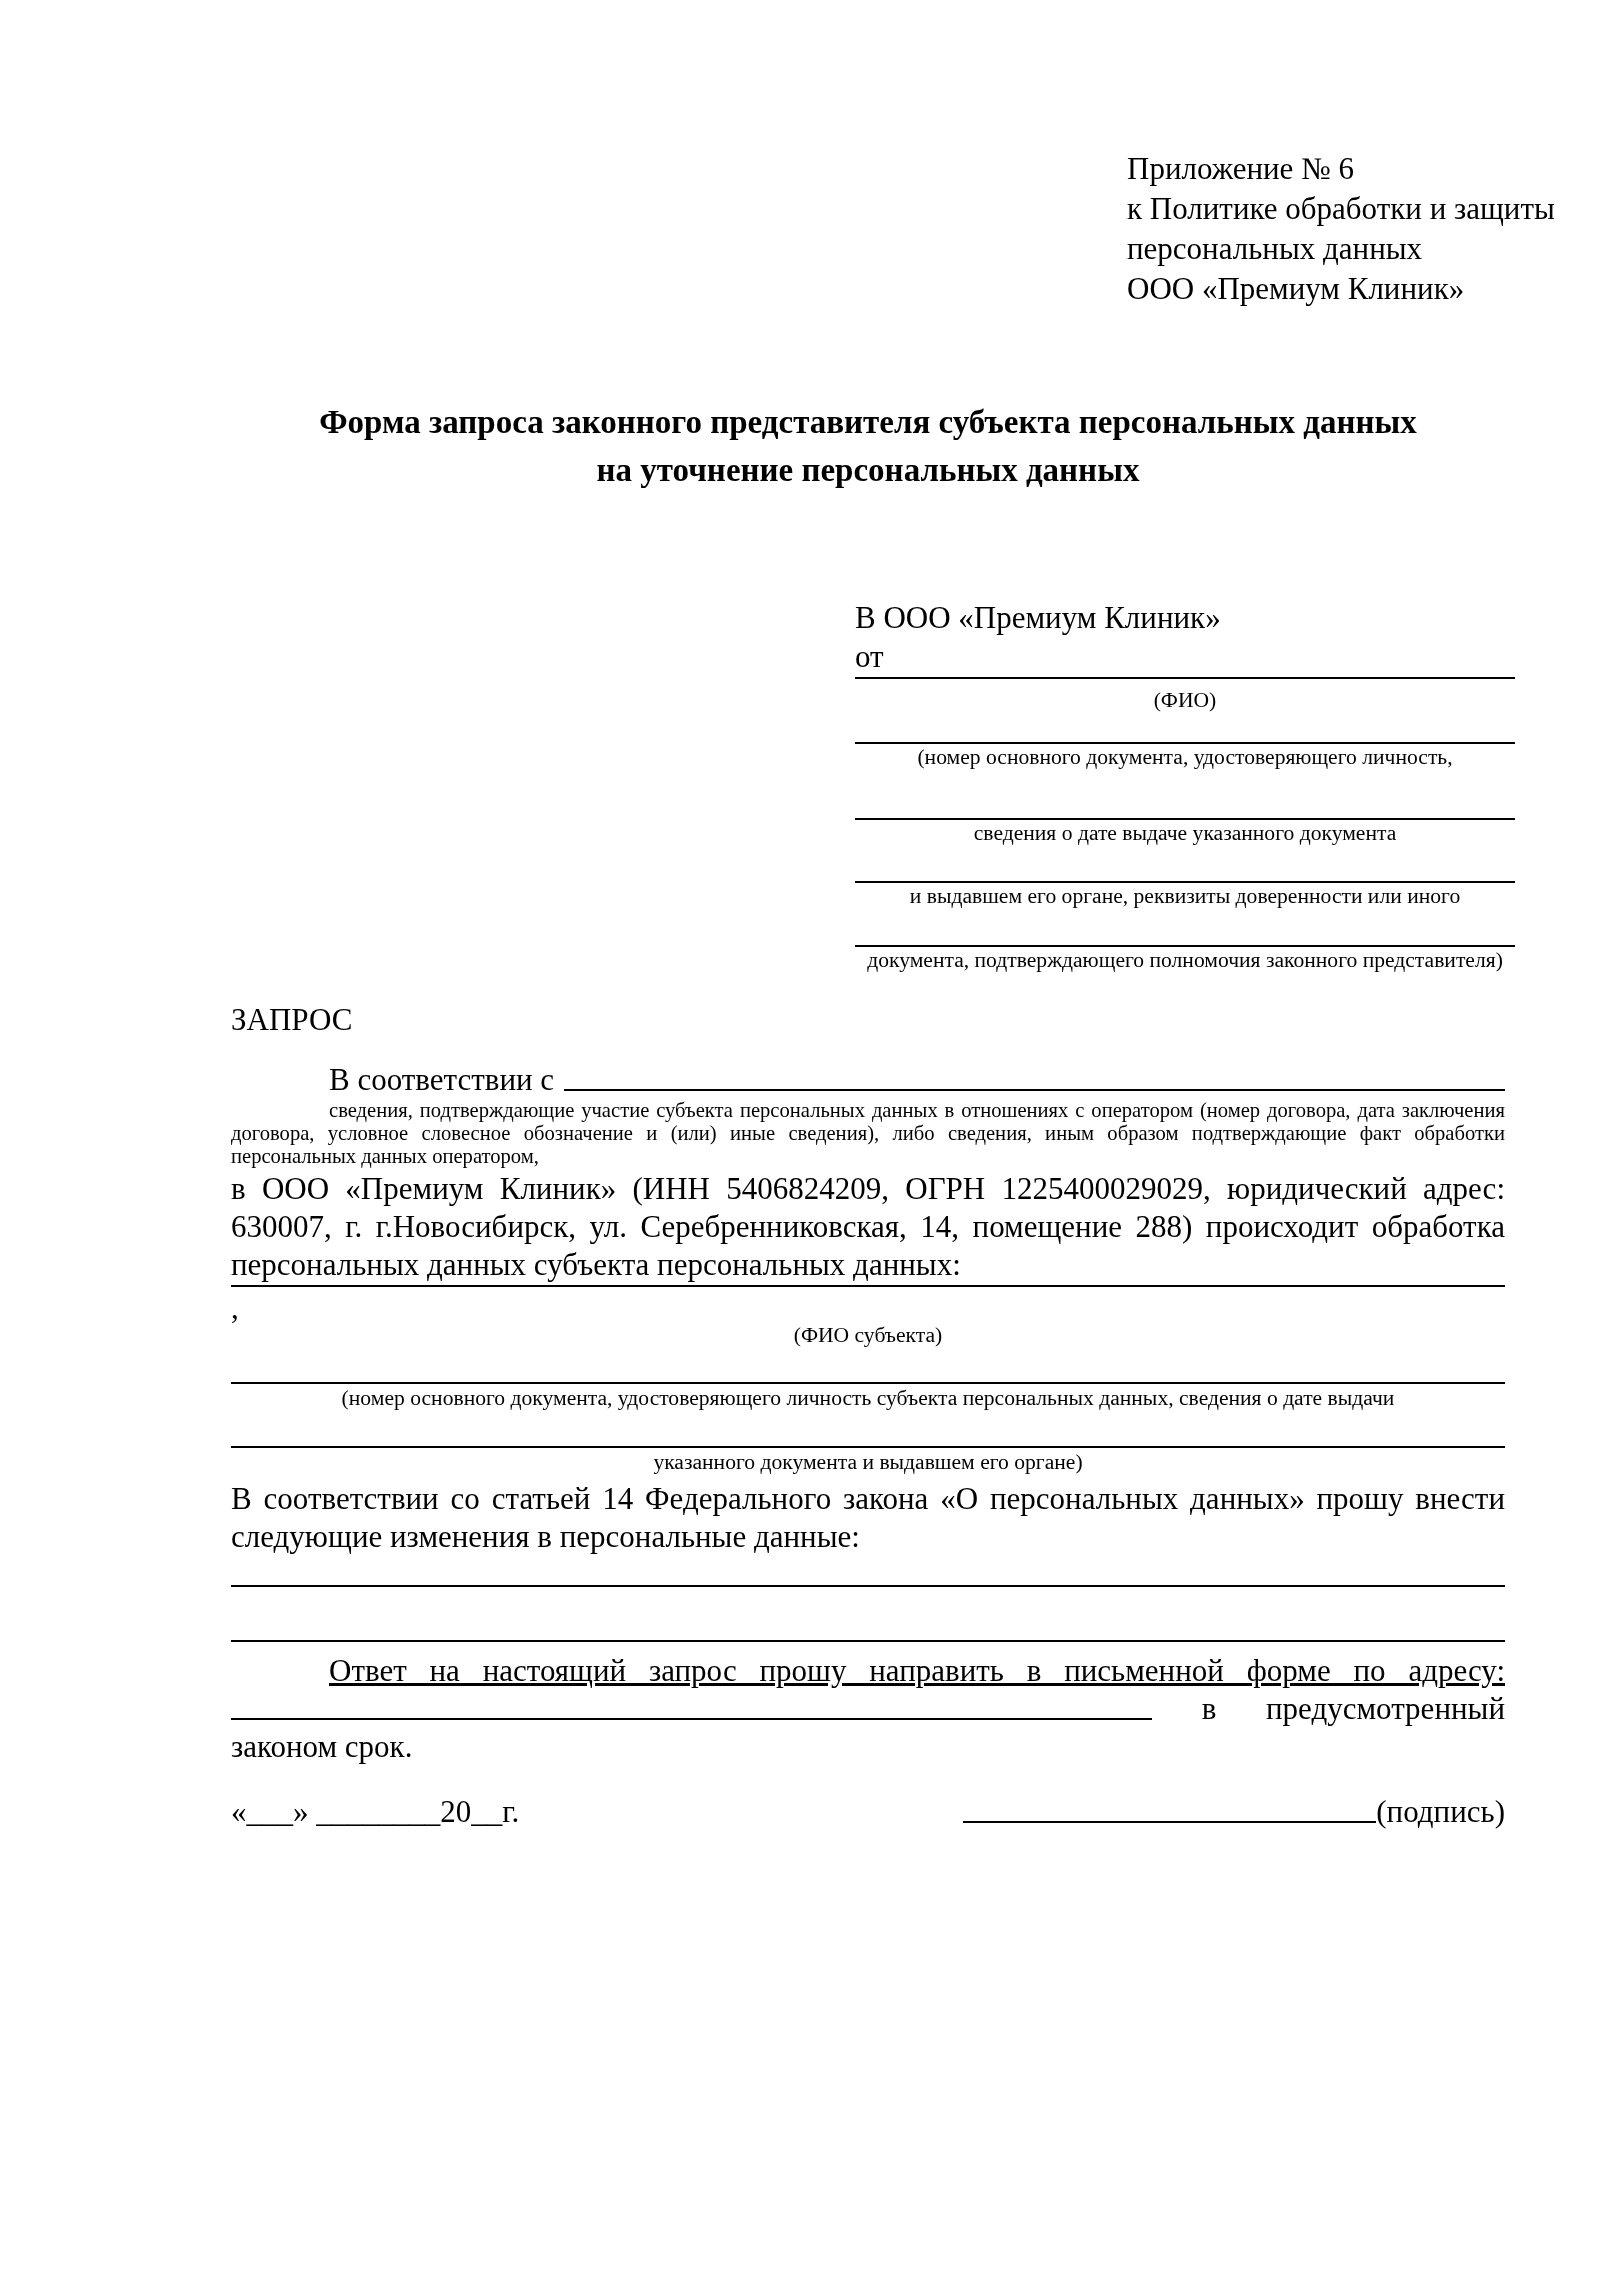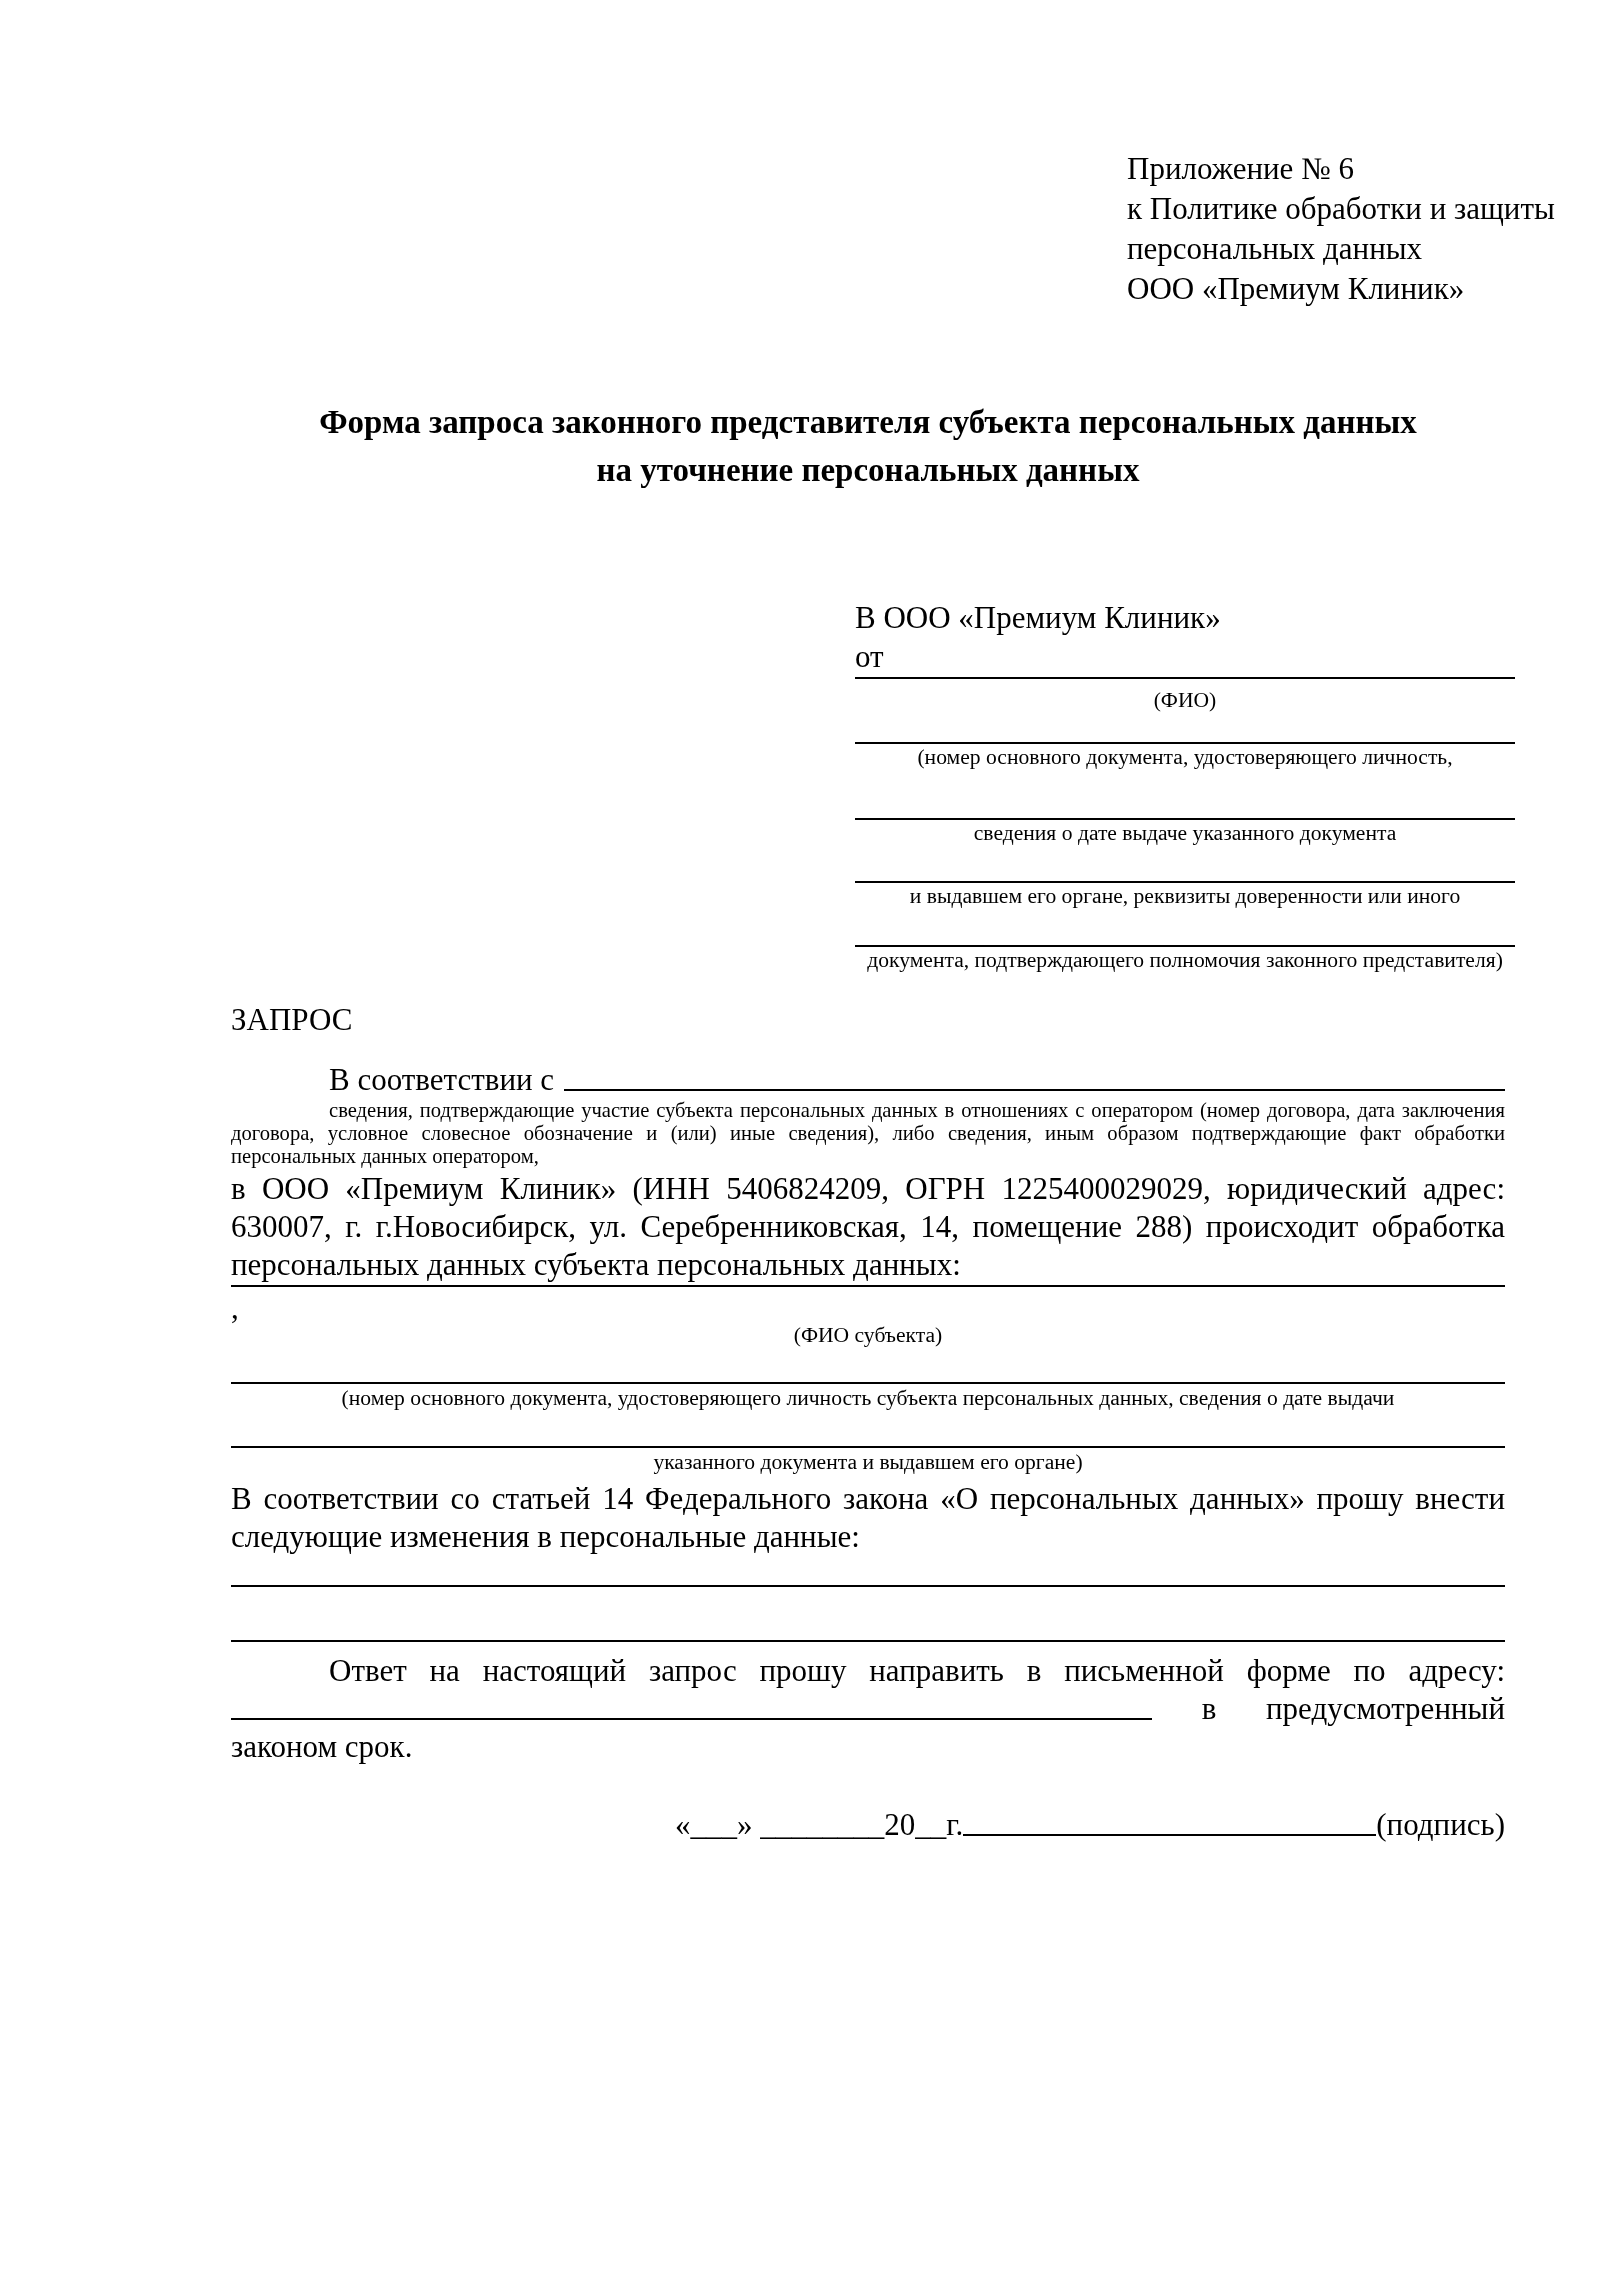--- a/index.html
+++ b/index.html
@@ -92,31 +92,32 @@
   .main .rule.r2 { margin-top: 35px; }
   .main .caption.c2 { margin-top: 2.9px; }
   .law-par { margin-top: 5.9px; }
   .main .rule.blank1 { margin-top: 29px; }
   .main .rule.blank2 { margin-top: 53px; }
   .answer-line1 {
     margin-top: 9.8px;
     text-indent: 98px;
     text-align: justify;
     text-align-last: justify;
+    text-decoration: underline;
   }
   .answer-line2 {
     display: flex;
     justify-content: space-between;
     align-items: stretch;
   }
   .answer-line2 .fill-line { flex: 0 0 921px; }
   .footer-row {
-    margin-top: 39px;
+    margin-top: 26px;
     display: flex;
-    justify-content: flex-end;
+    justify-content: space-between;
     line-height: 39px;
   }
   .sign-group { display: flex; }
   .sign-group .fill-line { flex: 0 0 413px; }
   .nowrap { white-space: nowrap; }
 </style>
 </head>
 <body>
 
 <div class="page">

